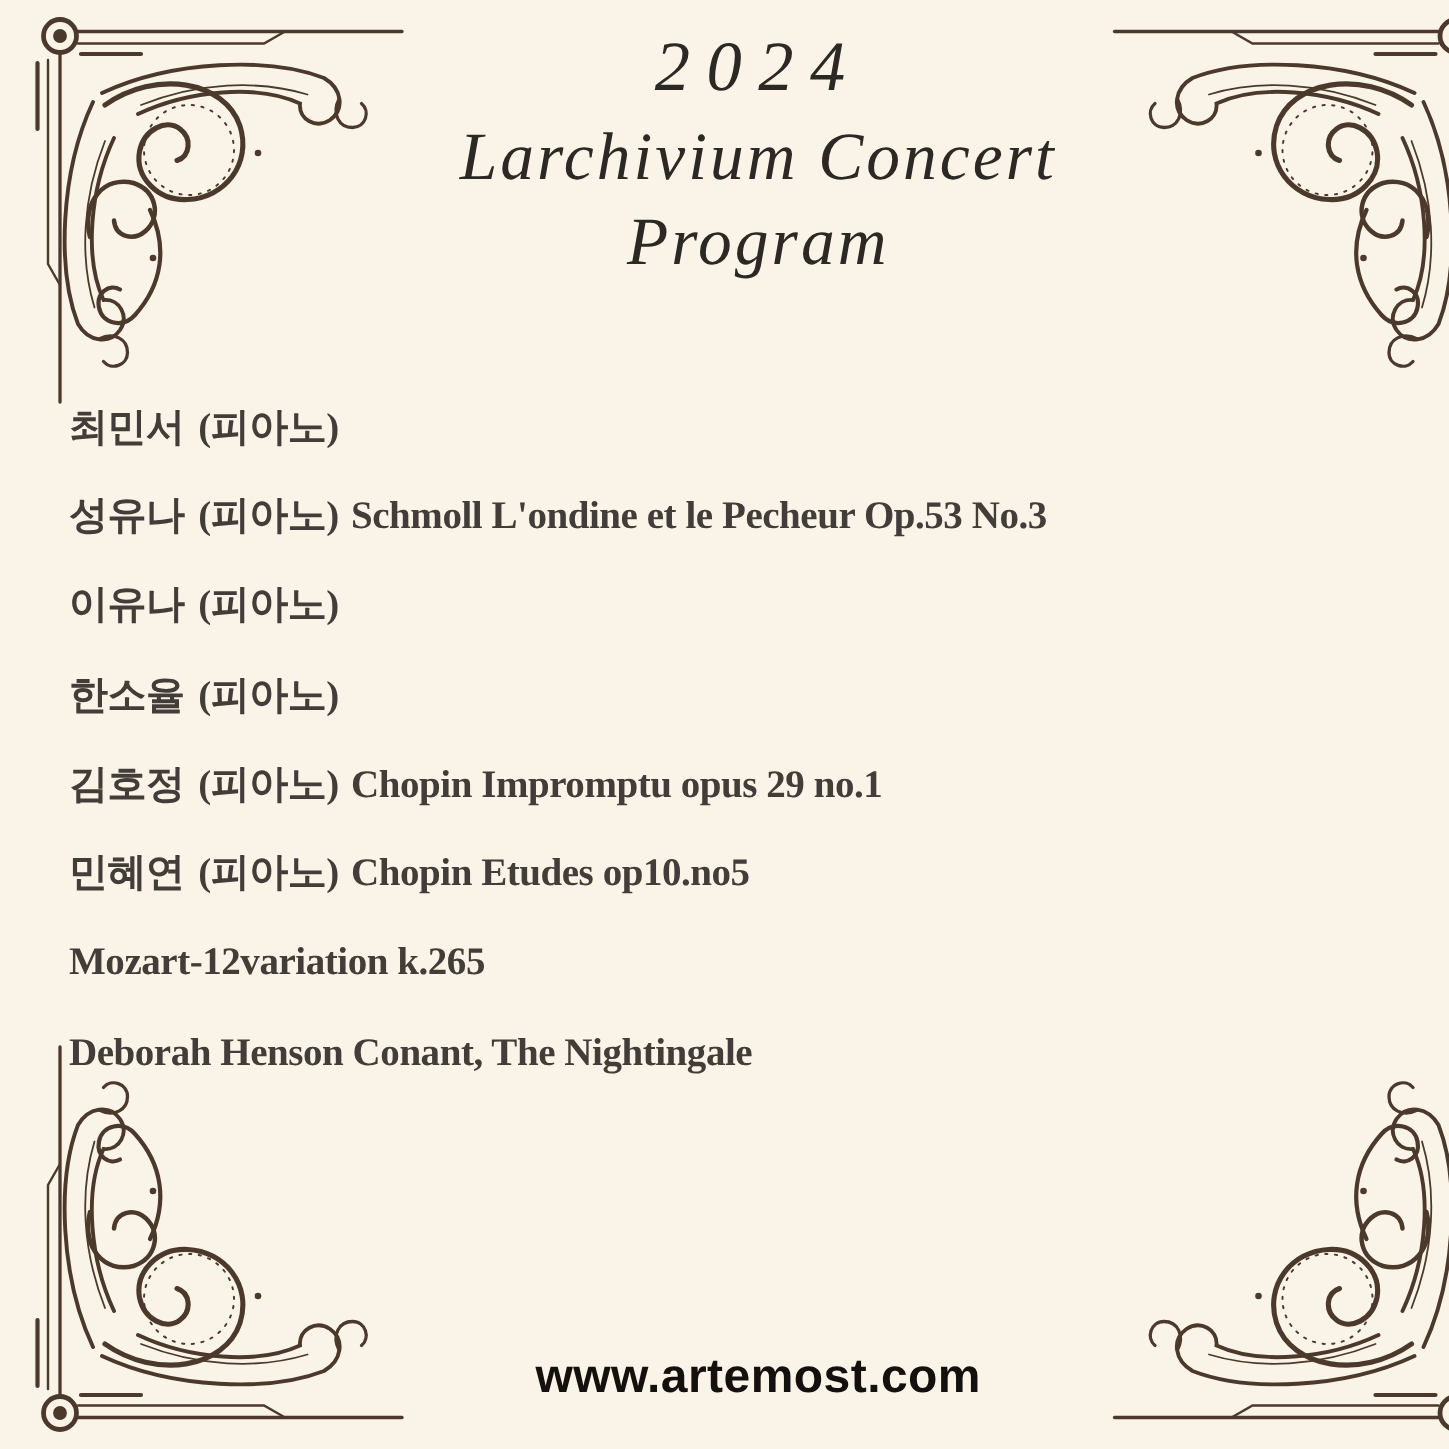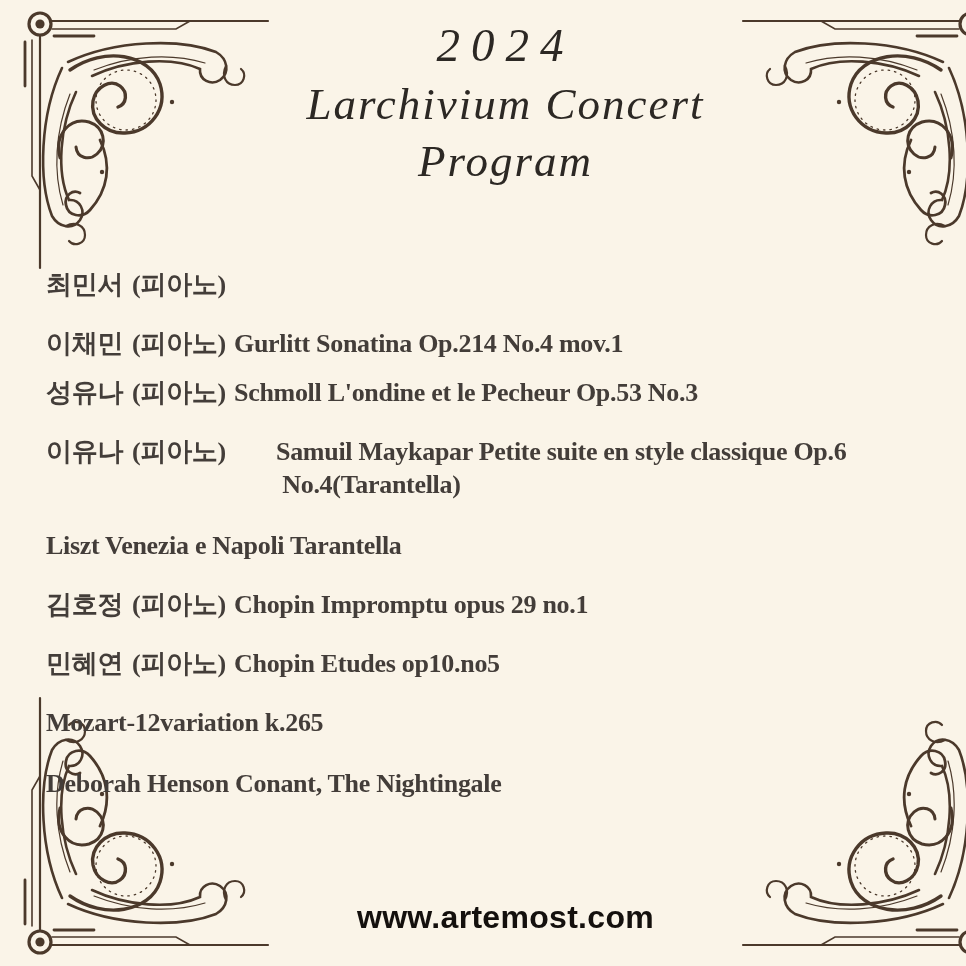--- a/index.html
+++ b/index.html
@@ -121,38 +121,32 @@
     <div class="title-line">Larchivium Concert</div>
     <div class="title-line">Program</div>
   </div>
 
   <div class="program">
 
     <div class="row">
       <span class="who"><span class="nm">최민서</span><span>(피아노)</span></span>
     </div>
 
-    <div class="row gap-sm">
-      <span class="who"><span class="nm">이채민</span><span>(피아노)</span></span>
-      <span class="piece">Gurlitt Sonatina Op.214 No.4 mov.1</span>
-    </div>
 
     <div class="row">
       <span class="who"><span class="nm">성유나</span><span>(피아노)</span></span>
       <span class="piece">Schmoll L'ondine et le Pecheur Op.53 No.3</span>
     </div>
 
     <div class="row gap-lg">
       <span class="who"><span class="nm">이유나</span><span>(피아노)</span></span>
-      <span class="piece">Samuil Maykapar Petite suite en style classique Op.6
- No.4(Tarantella)</span>
     </div>
 
     <div class="row">
-      <span class="piece">Liszt Venezia e Napoli Tarantella</span>
+      <span class="who"><span class="nm">한소율</span><span>(피아노)</span></span>
     </div>
 
     <div class="row">
       <span class="who"><span class="nm">김호정</span><span>(피아노)</span></span>
       <span class="piece">Chopin Impromptu opus 29 no.1</span>
     </div>
 
     <div class="row">
       <span class="who"><span class="nm">민혜연</span><span>(피아노)</span></span>
       <span class="piece">Chopin Etudes op10.no5</span>

